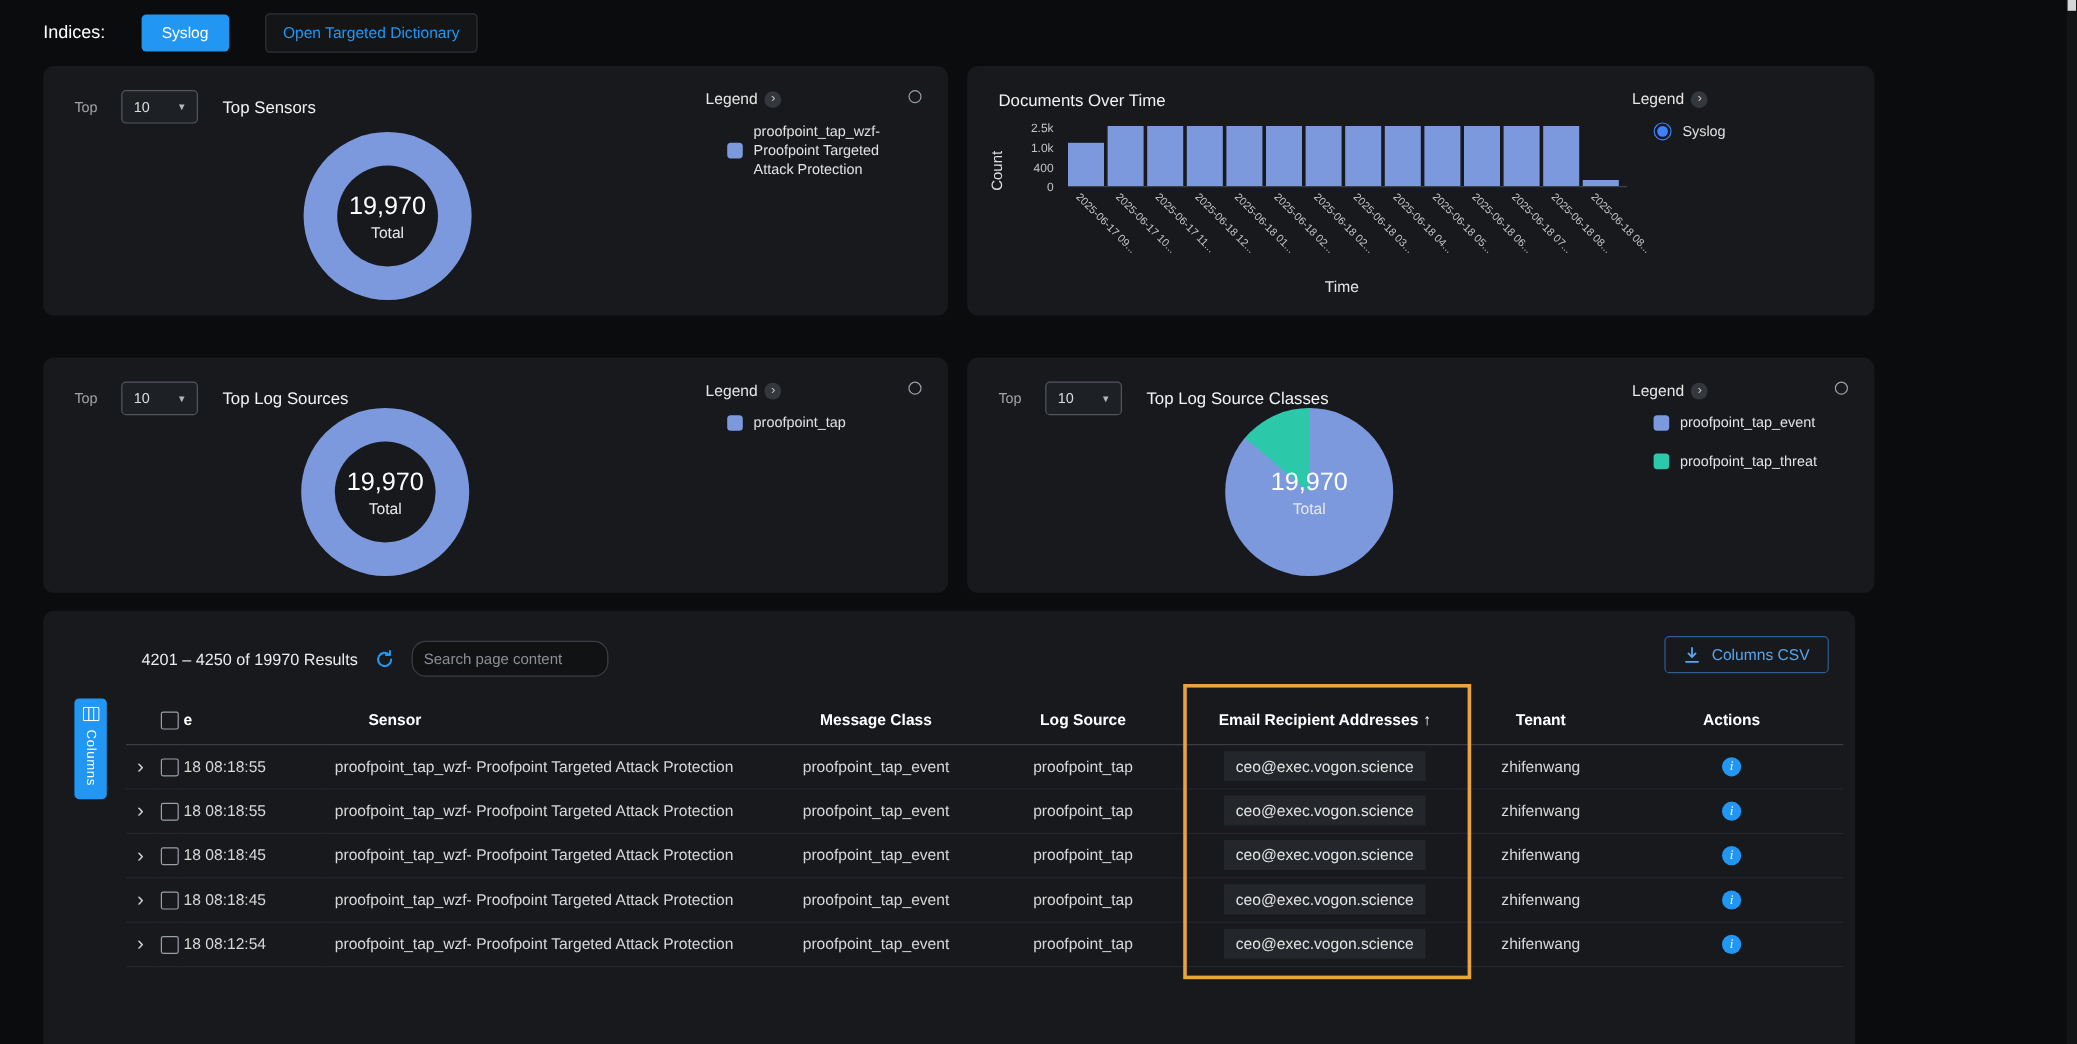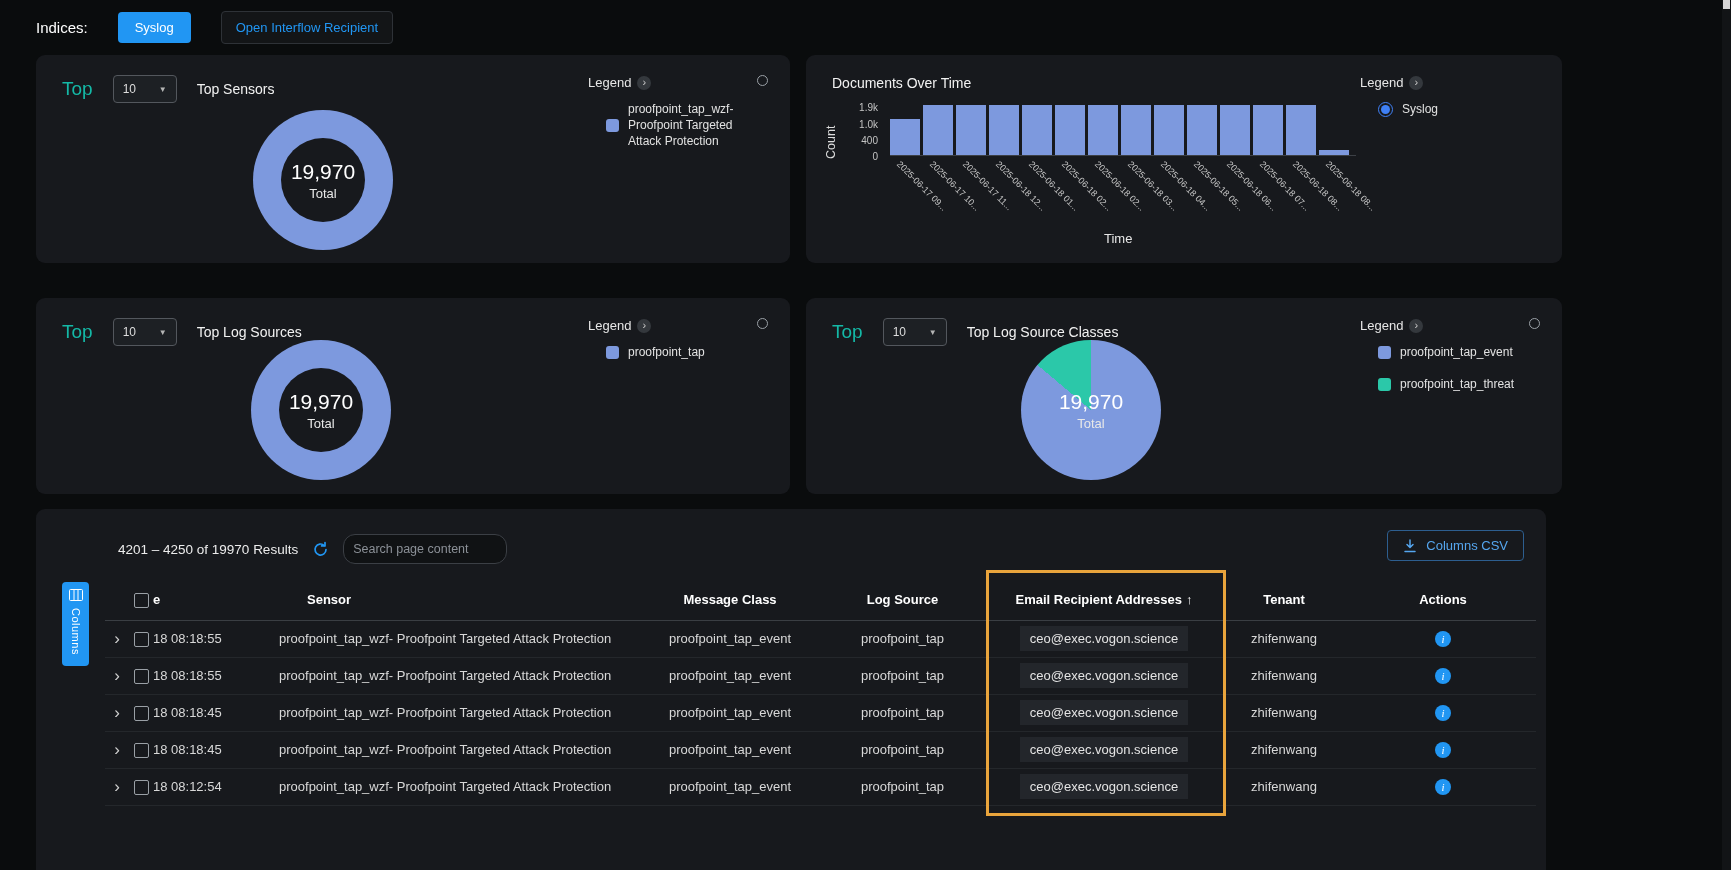--- a/index.html
+++ b/index.html
@@ -13,21 +13,21 @@
   .btn-syslog { background:#2196f3; color:#fff; border:none; border-radius:4px; padding:8px 17px; font-size:13px; cursor:pointer; }
   .btn-dictionary { background:#131517; color:#2196f3; border:1px solid #2e3237; border-radius:4px; padding:8px 14px; font-size:13px; cursor:pointer; }
 
   
   .panels-grid { display:grid; grid-template-columns:754px 756px; column-gap:16px; row-gap:35px; margin:9px 0 0 36px; }
   .panel { position:relative; background:#17191d; border-radius:9px; }
   .panel.row1 { height:208px; }
   .panel.row2 { height:196px; }
 
   .panel-head { position:absolute; top:20px; left:26px; display:flex; align-items:center; gap:20px; z-index:3; }
-  .top-label { font-size:19px; color:#14b8a6; }
+  .top-label { font-size:12px; color:#a3a3a3; }
   .top-select { display:flex; align-items:center; justify-content:space-between; width:64px; height:28px; background:#1d2024; border:1px solid #53575d; border-radius:4px; padding:0 9px; font-size:12px; color:#dddddd; cursor:pointer; }
   .top-select .caret { font-size:8px; color:#b5b5b5; }
   .panel-title { font-size:14px; color:#f2f2f2; }
 
   
   .donut-wrap { position:absolute; width:140px; height:140px;text-align:center; }
   .pos-row1 { left:217px; top:55px; }
   .pos-row2 { left:215px; top:42px; }
   .donut { position:absolute; inset:0; border-radius:50%; }
   .donut.ring::after { content:''; position:absolute; inset:28px; background:#17191d; border-radius:50%; }
@@ -91,21 +91,21 @@
   .scroll-thumb { position:absolute; right:1px; top:0; width:7px; height:9px; background:#d6d6d6; }
 </style>
 </head>
 <body>
 
 <div class="screen">
 
   <div class="topbar">
     <span class="indices-label">Indices:</span>
     <button class="btn-syslog">Syslog</button>
-    <button class="btn-dictionary">Open Interflow Recipient</button>
+    <button class="btn-dictionary">Open Targeted Dictionary</button>
   </div>
 
   <div class="panels-grid">
 
     <div class="panel row1">
       <div class="panel-head">
         <span class="top-label">Top</span>
         <div class="top-select">
           <span>10</span>
           <span class="caret">▼</span>
@@ -138,21 +138,21 @@
 
     <div class="panel row1">
       <div class="panel-head">
         <span class="panel-title">Documents Over Time</span>
       </div>
       <span class="bc-ylabel">Count</span>
       <div class="bc-yticks" id="bar-yticks">
           <span style="top: 50px;">0</span>
           <span style="top: 33.8235px;">400</span>
           <span style="top: 17.6471px;">1.0k</span>
-          <span style="top: 1.47059px;">1.9k</span>
+          <span style="top: 1.47059px;">2.5k</span>
         </div>
       <div class="bc-bars" id="bars">
           <div class="bar-col">
             <div class="bar" style="height: 67.6%; background: rgb(125, 153, 222);"></div>
             <span class="bar-xlabel">2025-06-17 09...</span>
           </div>
           <div class="bar-col">
             <div class="bar" style="height: 92.9%; background: rgb(125, 153, 222);"></div>
             <span class="bar-xlabel">2025-06-17 10...</span>
           </div>

